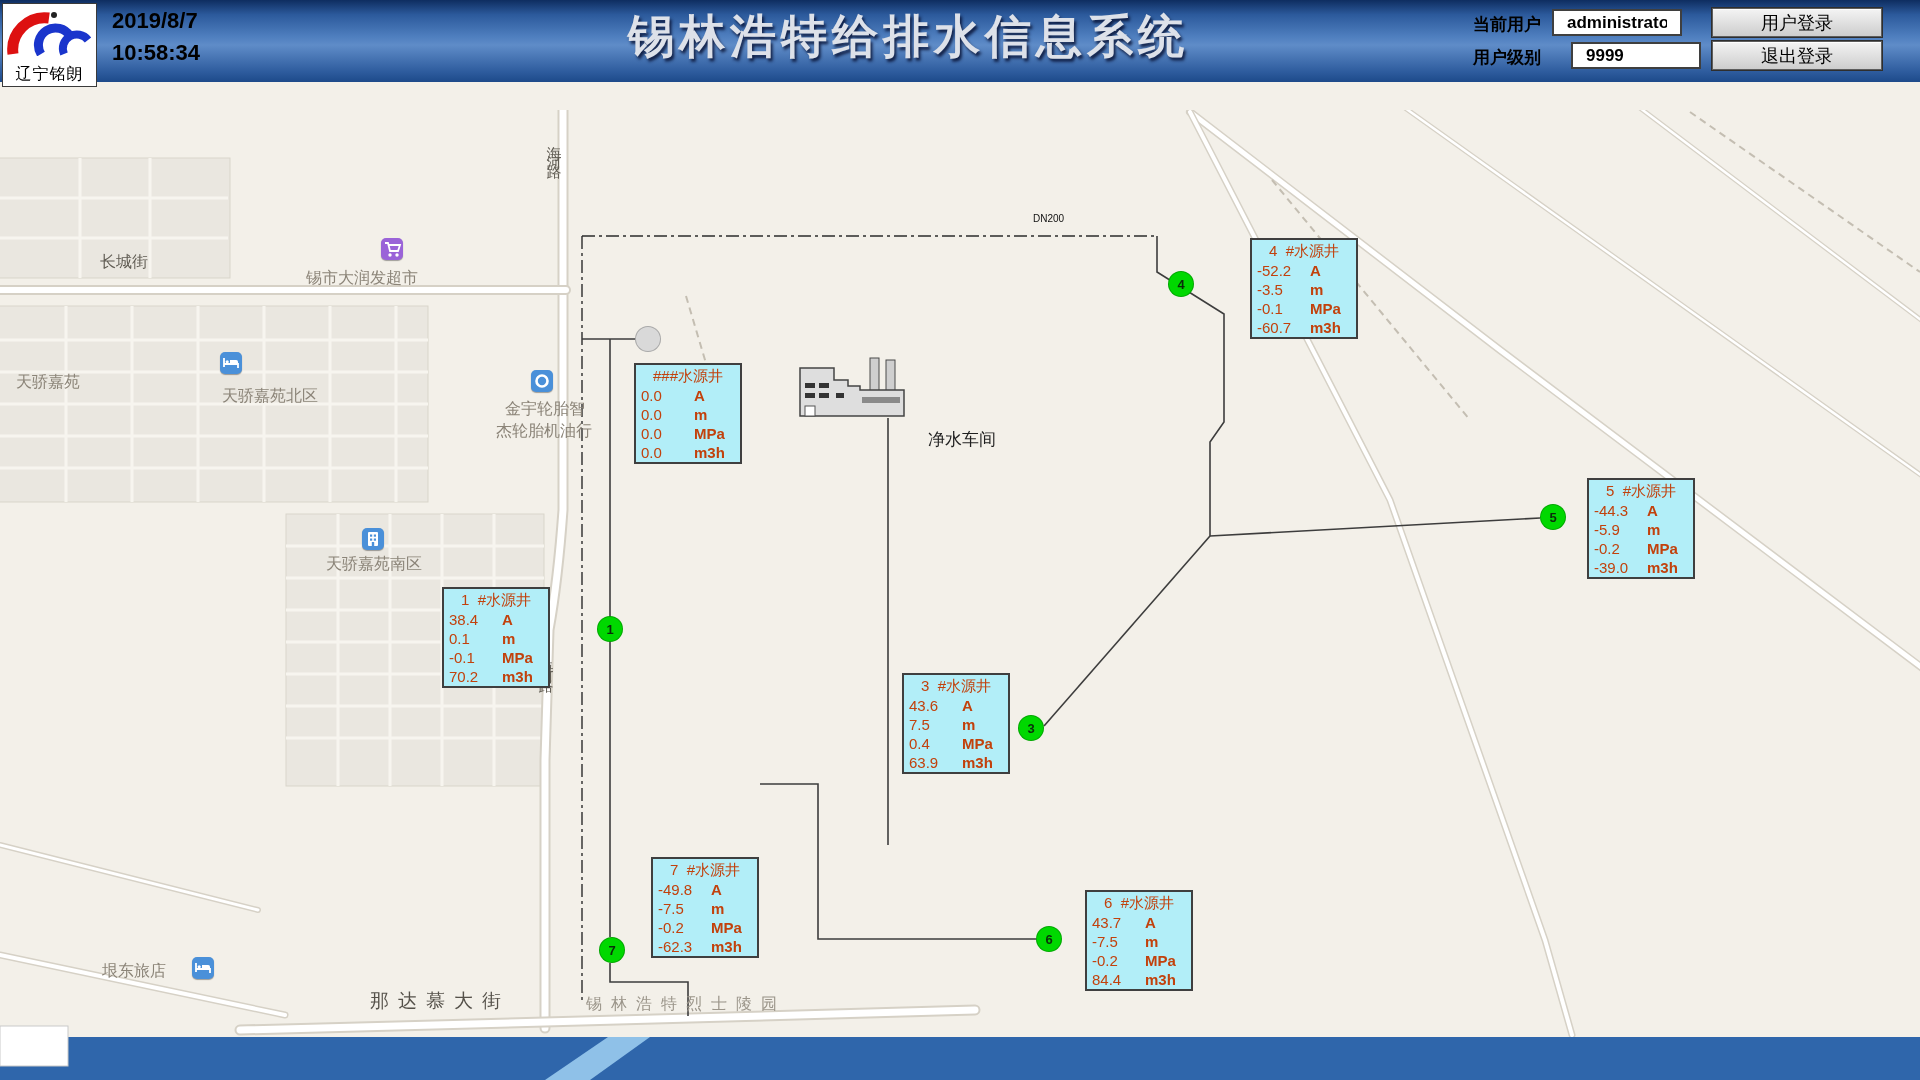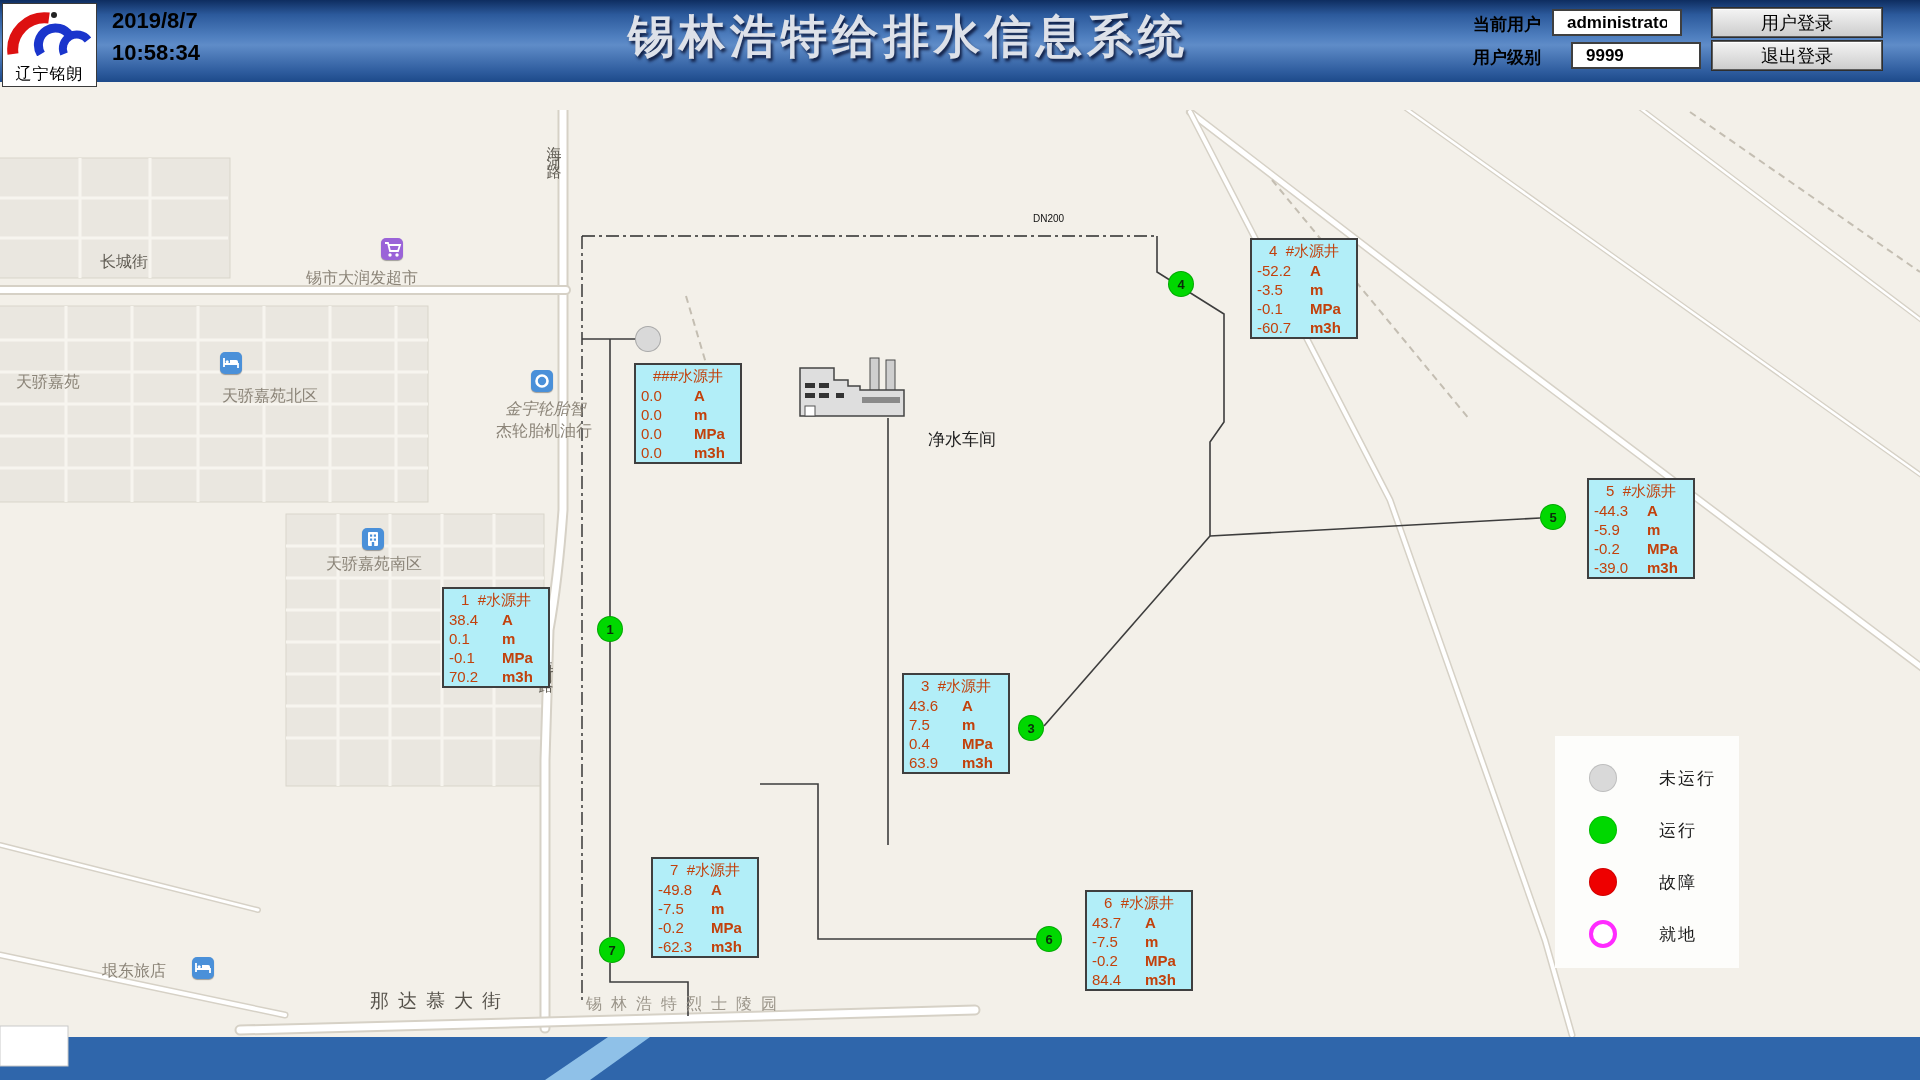--- a/index.html
+++ b/index.html
@@ -172,21 +172,21 @@
 
     <div id="labels">
         <span class="map-label street" style="left: 100px; top: 142px;">长城街</span>
         <span class="map-label street vertical" style="left: 544px; top: 24px;">海河路</span>
         <span class="map-label street vertical" style="left: 536px; top: 538px;">海河路</span>
         <span class="map-label street spaced big" style="left: 370px; top: 878px;">那达慕大街</span>
         <span class="map-label muted spaced" style="left: 586px; top: 884px;">锡林浩特烈士陵园</span>
         <span class="map-label " style="left: 16px; top: 262px;">天骄嘉苑</span>
         <span class="map-label " style="left: 306px; top: 158px;">锡市大润发超市</span>
         <span class="map-label " style="left: 222px; top: 276px;">天骄嘉苑北区</span>
-        <span class="map-label " style="left: 505px; top: 289px; font-style: italic;">金宇轮胎智</span>
+        <span class="map-label " style="left: 505px; top: 289px;">金宇轮胎智</span>
         <span class="map-label " style="left: 496px; top: 311px;">杰轮胎机油行</span>
         <span class="map-label " style="left: 326px; top: 444px;">天骄嘉苑南区</span>
         <span class="map-label " style="left: 102px; top: 851px;">垠东旅店</span>
       </div>
     <div id="pois">
         <div class="poi" style="left: 381px; top: 128px; background: rgb(154, 99, 216);">
           <svg width="22" height="22" viewBox="0 0 22 22">
             <path d="M4 5h3l2 8h8l2-6H8" fill="none" stroke="#fff" stroke-width="1.8"></path>
             <circle cx="9" cy="17" r="1.7" fill="#fff"></circle>
             <circle cx="16" cy="17" r="1.7" fill="#fff"></circle>
@@ -357,32 +357,14 @@
             <span class="wb-val">-0.2</span>
             <span class="wb-unit">MPa</span>
           </div>
           <div class="wb-row">
             <span class="wb-val">-62.3</span>
             <span class="wb-unit">m3h</span>
           </div>
         </div>
         <div class="well-circle" style="left: 599px; top: 827px; background: rgb(0, 216, 0);">7</div>
       </div>
-    <div class="legend" id="legend">
-        <div class="legend-row" style="top: 28px;">
-          <span class="legend-swatch" style="background: rgb(217, 217, 217); border: 1px solid rgba(0, 0, 0, 0.12);"></span>
-          <span class="legend-label">未运行</span>
-        </div>
-        <div class="legend-row" style="top: 80px;">
-          <span class="legend-swatch" style="background: rgb(0, 216, 0); border: 1px solid rgba(0, 0, 0, 0.12);"></span>
-          <span class="legend-label">运行</span>
-        </div>
-        <div class="legend-row" style="top: 132px;">
-          <span class="legend-swatch" style="background: rgb(238, 0, 0); border: 1px solid rgba(0, 0, 0, 0.12);"></span>
-          <span class="legend-label">故障</span>
-        </div>
-        <div class="legend-row" style="top: 184px;">
-          <span class="legend-swatch" style="background: rgb(255, 255, 255); border: 4px solid rgb(255, 43, 255);"></span>
-          <span class="legend-label">就地</span>
-        </div>
-      </div>
   </div>
 </div>
 
 </body></html>

